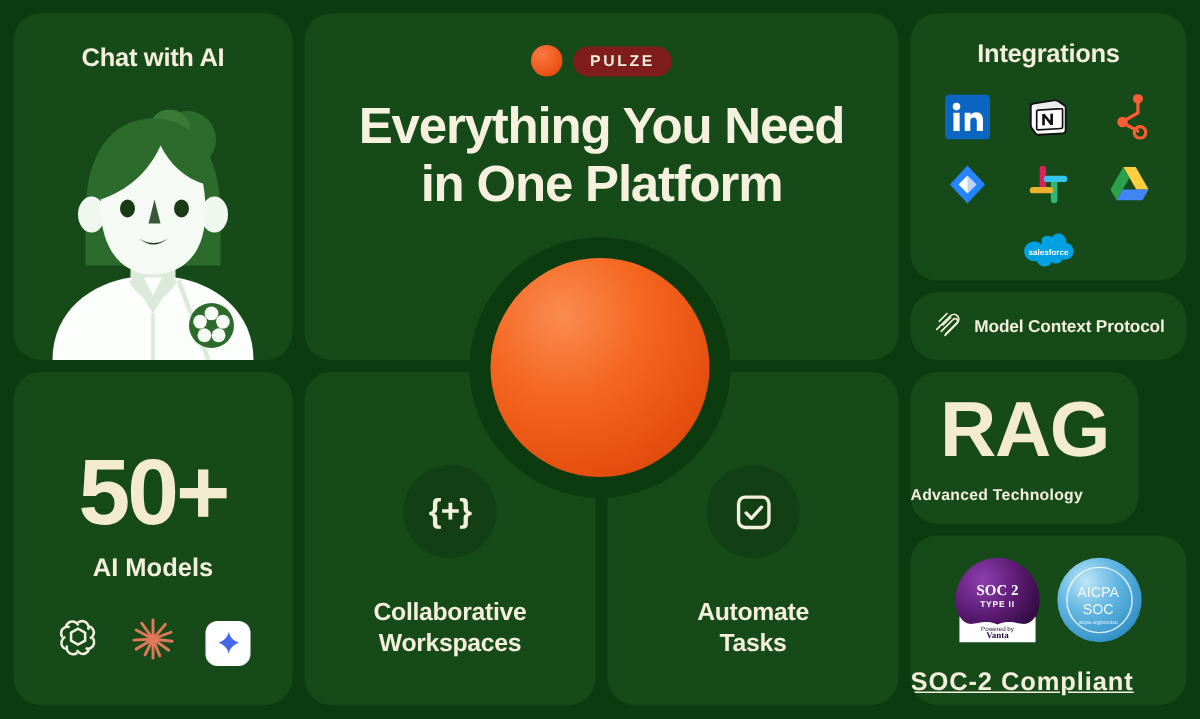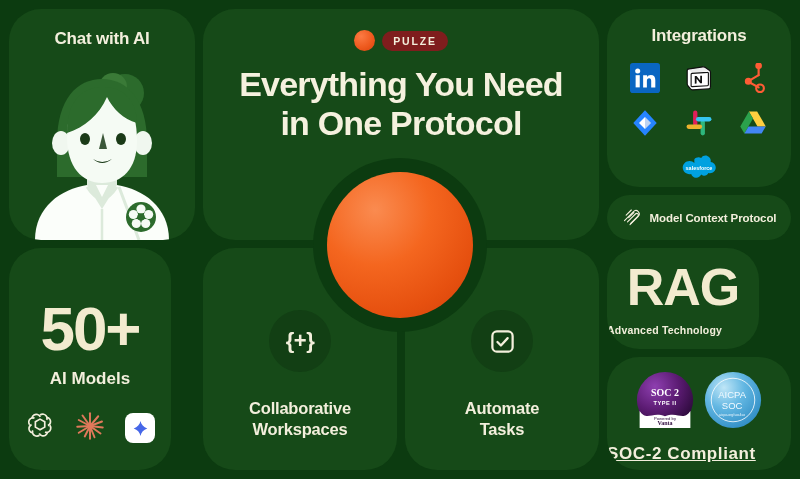--- a/index.html
+++ b/index.html
@@ -19,27 +19,27 @@
   .bento {
     position: relative;
     width: 800px;
     height: 479px;
     padding: 9px;
   }
 
   .card {
     position: absolute;
     background: #164A18;
-    border-radius: 32px;
+    border-radius: 18px;
     overflow: hidden;
   }
 
   
   #card-chat      { left: 9px;   top: 9px;   width: 186px; height: 231px; }
-  #card-models    { left: 9px;   top: 248px; width: 162px; height: 222px; }
+  #card-models    { left: 9px;   top: 248px; width: 186px; height: 222px; }
 
   
   #card-hero      { left: 203px; top: 9px;   width: 396px; height: 231px; }
   #card-collab    { left: 203px; top: 248px; width: 194px; height: 222px; }
   #card-automate  { left: 405px; top: 248px; width: 194px; height: 222px; }
 
   
   #card-integrations { left: 607px; top: 9px;   width: 184px; height: 178px; }
   #card-mcp          { left: 607px; top: 195px; width: 184px; height: 45px;  }
   #card-rag          { left: 607px; top: 248px; width: 152px; height: 101px; }
@@ -288,21 +288,21 @@
     </div>
   </div>
 
   <div class="card" id="card-hero">
     <div class="brand-row">
       <div class="brand-dot"></div>
       <div class="brand-pill">PULZE</div>
     </div>
     <div class="hero-heading">
       <div>Everything You Need</div>
-      <div>in One Protocol</div>
+      <div>in One Platform</div>
     </div>
   </div>
 
   <div class="card" id="card-models">
     <div class="big-number">50+</div>
     <div class="models-label">AI Models</div>
     <div class="model-icons">
 
       <span>
         <svg width="30" height="30" viewBox="0 0 24 24" fill="none" stroke="#F3EFDC" stroke-width="1.35">

